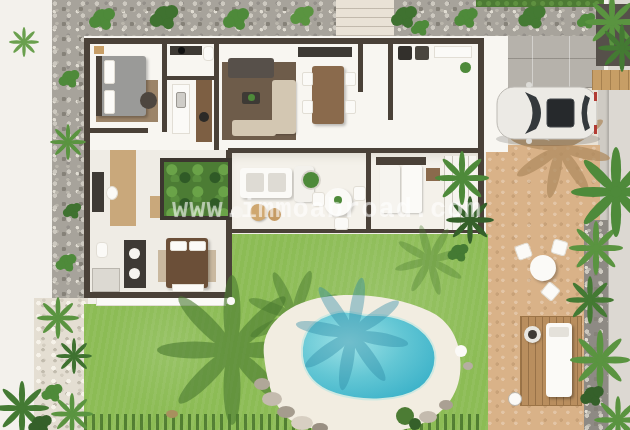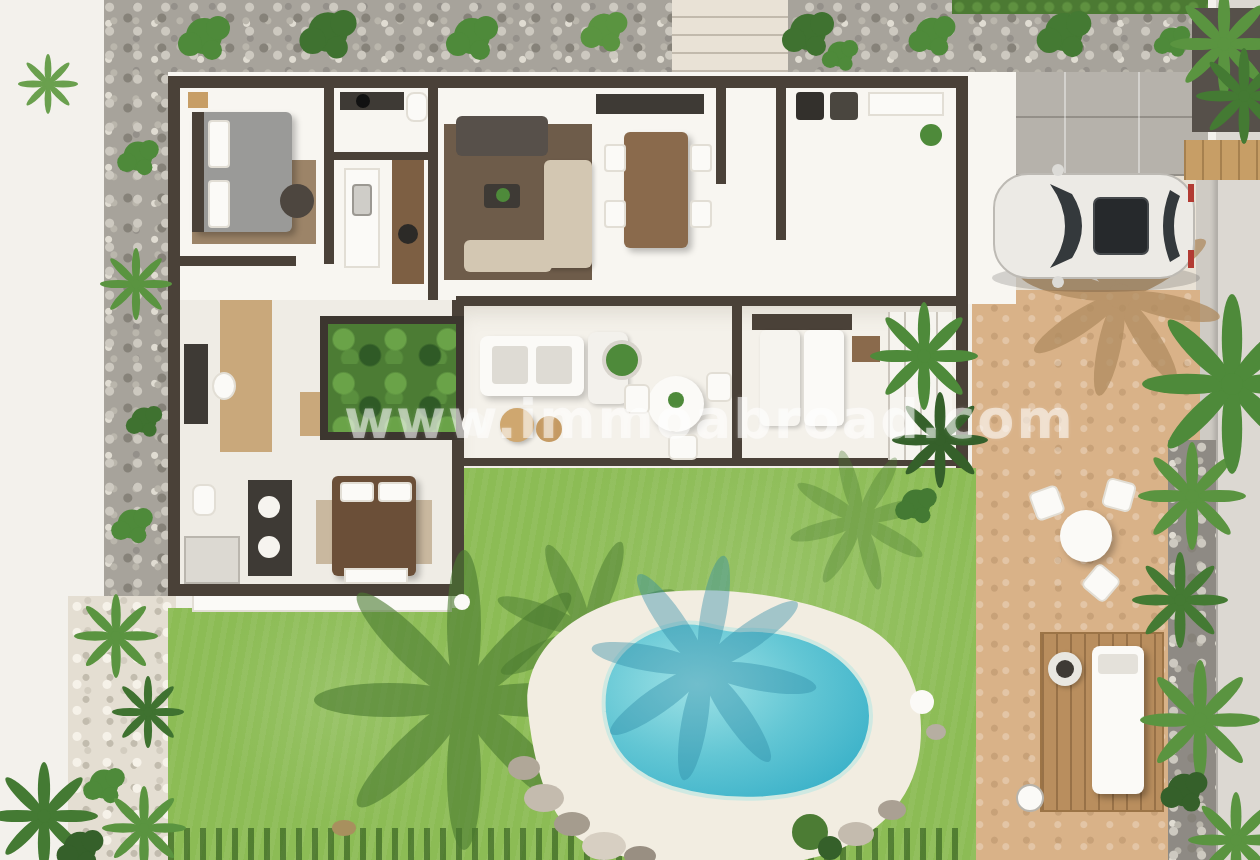--- a/index.html
+++ b/index.html
@@ -41,21 +41,21 @@
   .tufts{background:repeating-linear-gradient(90deg, rgba(24,66,14,.5) 0 3px, transparent 3px 8px);}
   .floor{background:#efece5;}
   .roof{background:#f8f6f1;}
   .wall{background:#4a4138;}
   .hedge{background-color:#4c7a33;
     background-image:radial-gradient(circle at 40% 50%, #5f9140 0 2px, transparent 3px);
     background-size:9px 7px;}
   .rug{background:#c9a87b;}
   .mat{background:#fbfaf7;border:1px solid #e2ded5;}
   .wm{color:rgba(255,255,255,.55);font-weight:bold;font-size:27px;letter-spacing:1px;
-      text-shadow:0 0 2px rgba(255,255,255,.15);white-space:nowrap;}
+      text-shadow:0 0 2px rgba(255,255,255,.15);white-space:nowrap;font-family:Liberation Mono, monospace;}
 </style>
 </head>
 <body>
 
 <div class="stage">
 
   <div class="abs pavers" style="left:458px;top:30px;width:146px;height:62px;"></div>
   <div class="abs paving" style="left: 486px; top: 88px; width: 118px; height: 62px; background-color: rgb(233, 226, 214);"></div>
   <div class="abs" style="left:608px;top:0;width:22px;height:430px;background:#dcd8d2;"></div>
   <div class="abs" style="left:598px;top:88px;width:11px;height:342px;background:#cfcbc4;box-shadow:inset -2px 0 2px rgba(0,0,0,.15);"></div>

